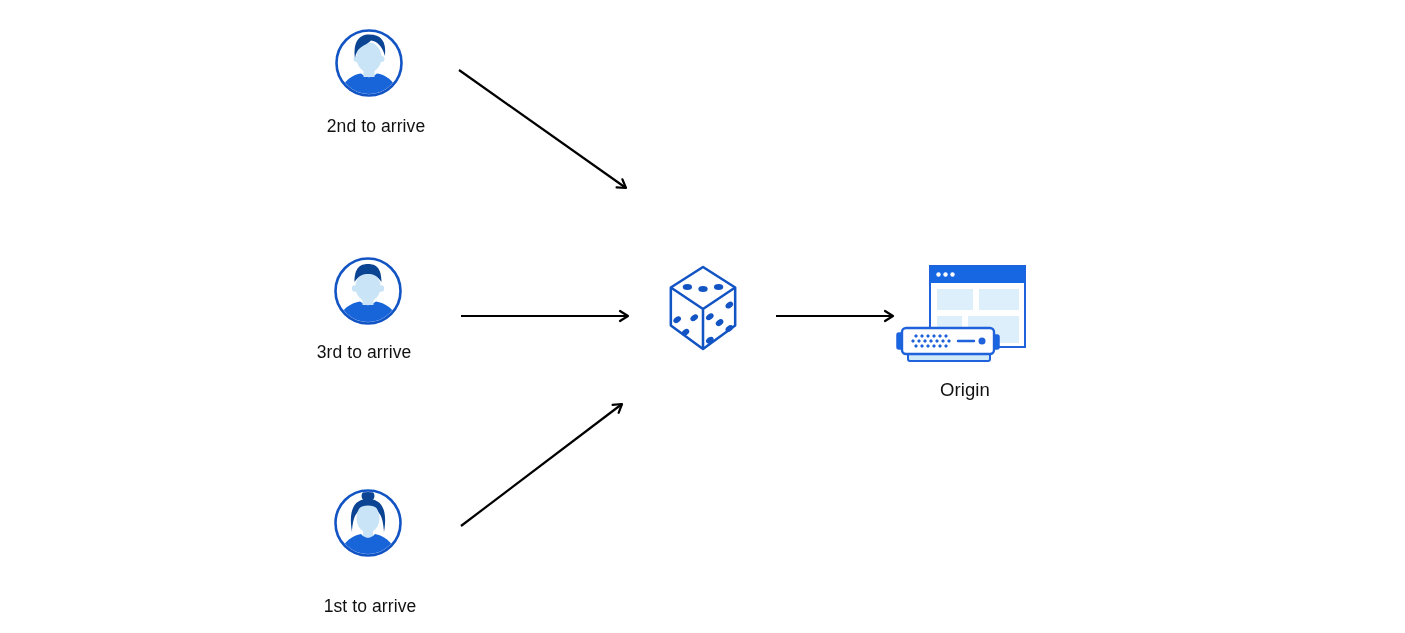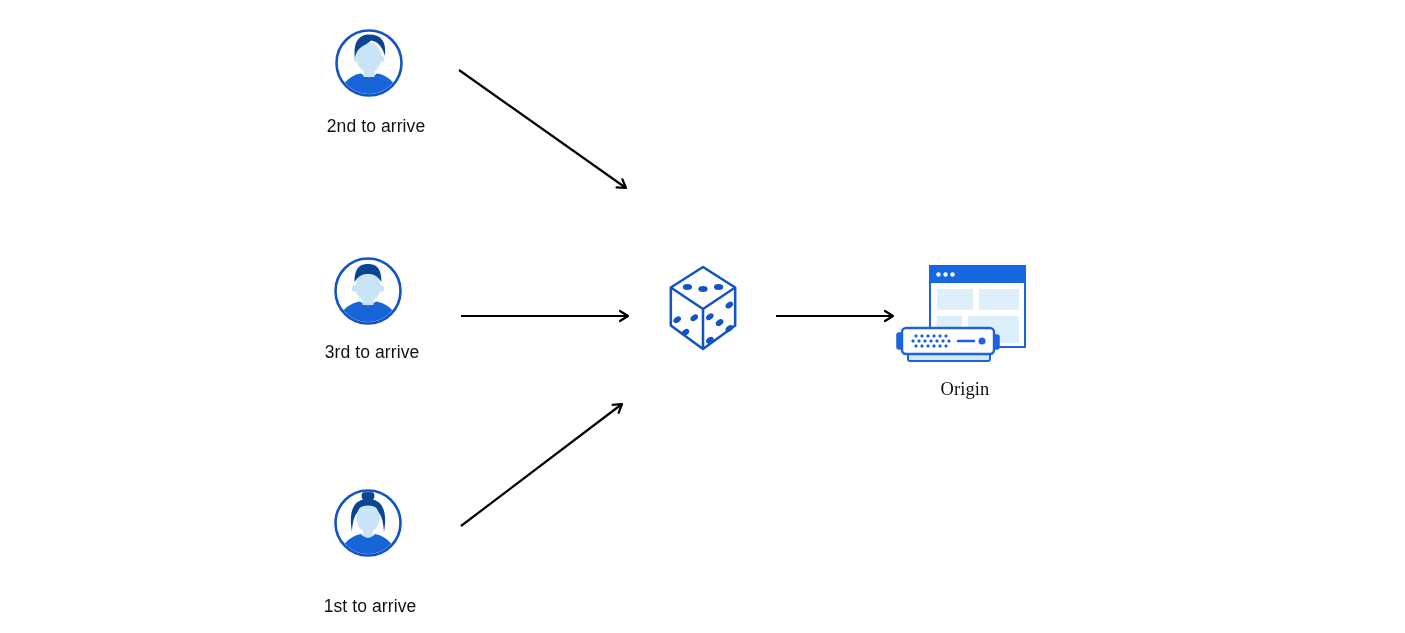--- a/index.html
+++ b/index.html
@@ -16,21 +16,21 @@
     --background:#ffffff;
   }
   *{margin:0;padding:0;box-sizing:border-box;}
   body{background:var(--background);font-family:"Liberation Sans",sans-serif;}
   .canvas{position:relative;width:1133px;height:633px;background:var(--background);overflow:hidden;}
   .abs{position:absolute;}
   .node-label{
     position:absolute;transform:translateX(-50%);
     font-size:17.5px;color:var(--label-text);white-space:nowrap;letter-spacing:.1px;
   }
-  .origin-label{font-size:18.5px;font-family:Liberation Serif, serif;}
+  .origin-label{font-size:18.5px;}
   
   .av-ring{fill:#fff;stroke:var(--outline-blue);stroke-width:2.6;}
   .skin{fill:var(--skin-light-blue);}
   .hair{fill:var(--hair-navy);}
   .shirt{fill:var(--shirt-blue);}
   
   .dice-face{fill:#fff;stroke:var(--outline-blue);stroke-width:2.6;stroke-linejoin:round;}
   .dice-edge{fill:none;stroke:var(--outline-blue);stroke-width:2.6;stroke-linejoin:round;}
   .pip{fill:var(--outline-blue);}
   
@@ -94,21 +94,21 @@
       <circle class="av-ring" cx="35" cy="35" r="32.5"></circle>
       <g clip-path="url(#c2)">
         <path class="shirt" d="M4,70 C6,53 18,47 27,45.5 L30,47.5 Q35,51 40,47.5 L43,45.5 C52,47 64,53 66,70 Z"></path>
         <rect class="skin" x="29.5" y="35" width="11" height="14"></rect>
         <circle class="skin" cx="22" cy="32.5" r="3.2"></circle>
         <circle class="skin" cx="48" cy="32.5" r="3.2"></circle>
         <ellipse class="skin" cx="35" cy="31" rx="12.5" ry="14.5"></ellipse>
         <path class="hair" d="M21.5,26 C21.5,12 27,8 35,8 C43,8 48.5,12 48.5,26 C44,19.5 40,18 35,18 C30,18 26,19.5 21.5,26 Z"></path>
       </g>
     </svg>
-    <span class="node-label" style="left:372px;top:342px">3rd to arrive</span>
+    <span class="node-label" style="left:364px;top:342px">3rd to arrive</span>
   </div>
 
   <div>
     <svg class="abs" style="left:333px;top:488px" width="70" height="70" viewBox="0 0 70 70">
       <defs>
           <clipPath id="c3">
             <circle cx="35" cy="35" r="31"></circle>
           </clipPath>
         </defs>
       <circle class="av-ring" cx="35" cy="35" r="32.5"></circle>

